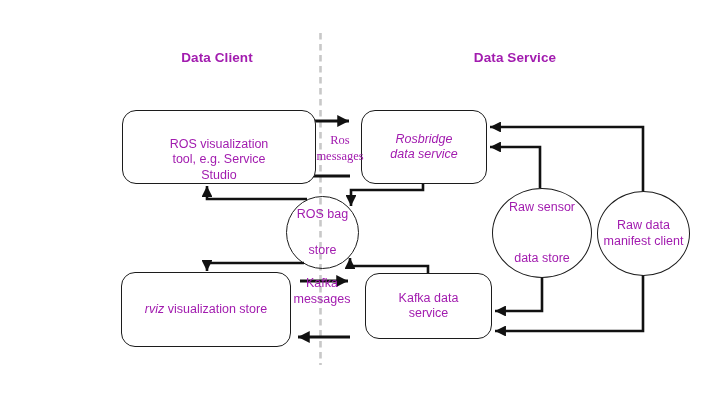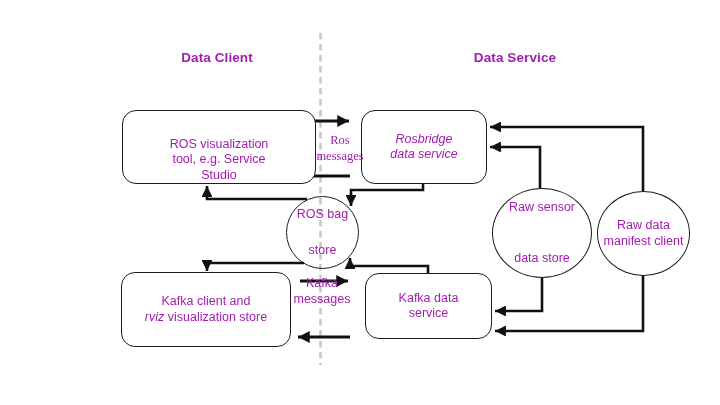--- a/index.html
+++ b/index.html
@@ -68,21 +68,20 @@
     <div class="tline">tool, e.g. Service</div>
     <div class="tline">Studio</div>
   </div>
 
   <div class="node rect" style="left:361px;top:110px;width:126px;height:74px;font-style:italic;">
     <div class="tline">Rosbridge</div>
     <div class="tline">data service</div>
   </div>
 
   <div class="node rect" style="left:121px;top:272px;width:170px;height:75px;">
-    <div class="tline">Kafka client and</div>
     <div class="tline"><i class="it">rviz</i> <span>visualization store</span></div>
   </div>
 
   <div class="node rect" style="left:365px;top:273px;width:127px;height:66px;">
     <div class="tline">Kafka data</div>
     <div class="tline">service</div>
   </div>
 
   <div class="node circle" style="left:286px;top:196px;width:73px;height:73px;gap:20px;">
     <div class="tline">ROS bag</div>

